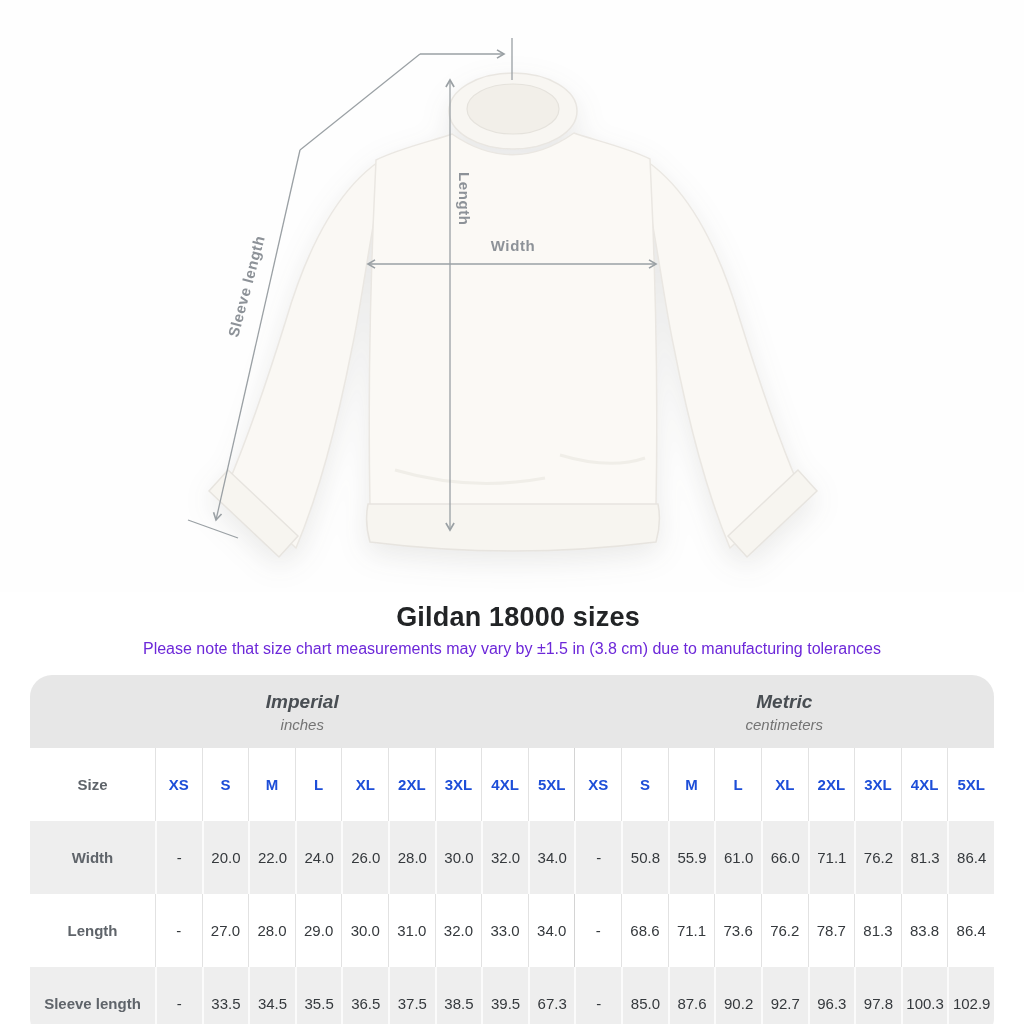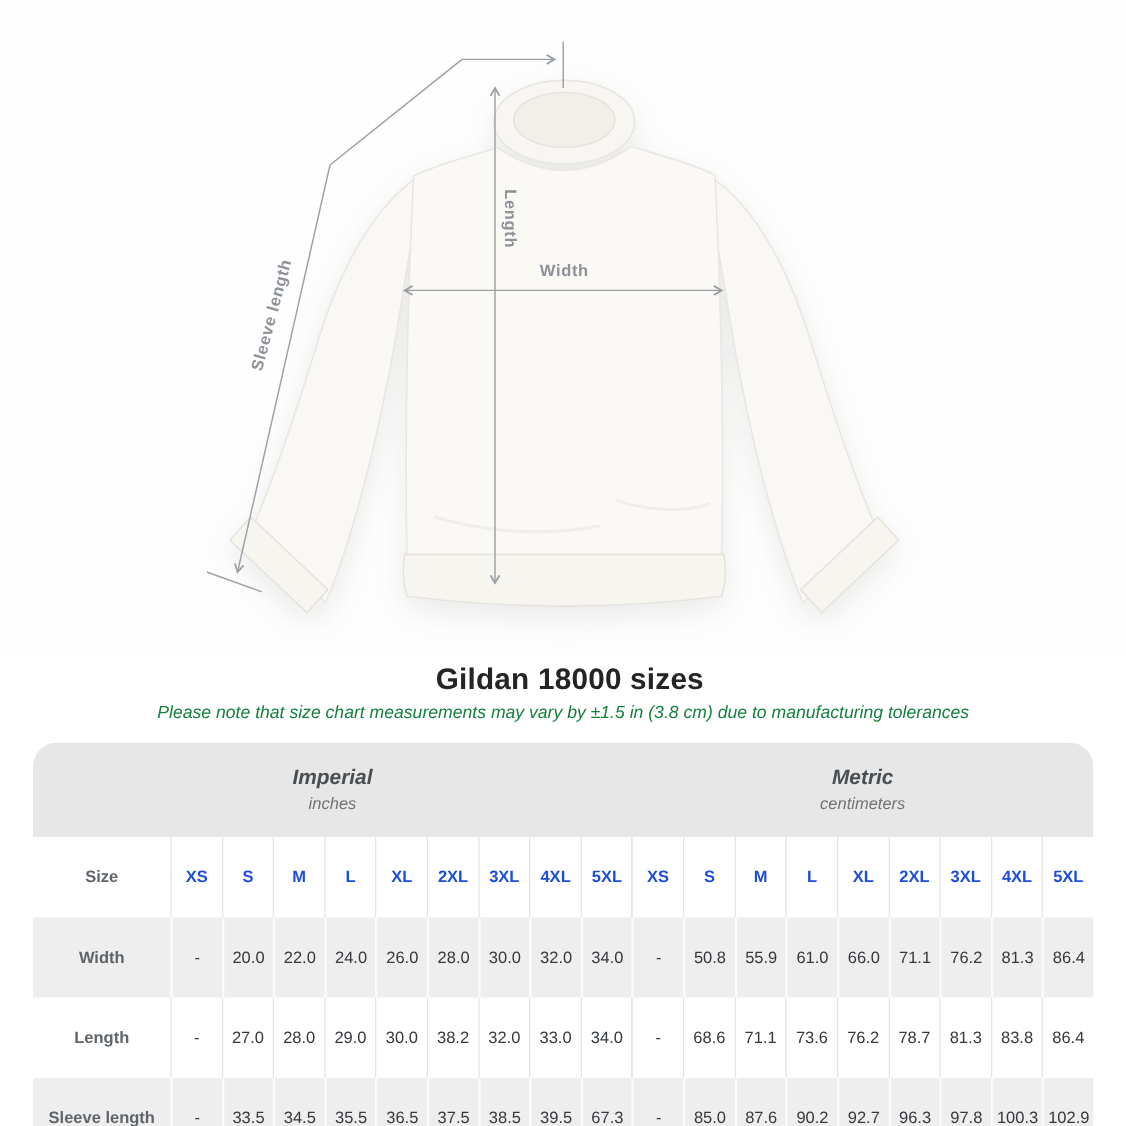--- a/index.html
+++ b/index.html
@@ -19,30 +19,30 @@
     fill:#8d9298;
   }
   
   .heading{ text-align:center; margin-top:10px;}
   .page-title{
     font-size:27px;font-weight:bold;color:#222426;margin:0;
     letter-spacing:.2px;
     padding-left:12px;
   }
   .page-subtitle{
-    font-size:16px;font-style:italic;color:#15803d;margin:7px 0 0 0;
+    font-size:16px;color:#6d28d9;margin:7px 0 0 0;
   }
   
   .table-wrap{
     width:964px;margin:17px auto 0 auto;
     border-radius:22px;overflow:hidden;
   }
   .band{
     display:grid;grid-template-columns:125px repeat(18,1fr);
-    height:86px;background:#e7e7e7;
+    height:73px;background:#e7e7e7;
   }
   .unit-cell{
     display:flex;flex-direction:column;align-items:center;justify-content:center;
     gap:3px;
   }
   .unit-cell.imperial{grid-column:1 / span 10;}
   .unit-cell.metric{grid-column:11 / span 9;}
   .unit-name{font-size:19px;font-weight:bold;font-style:italic;color:#494e53;}
   .unit-sub{font-size:15px;font-style:italic;color:#737373;}
   .trow{
@@ -195,21 +195,21 @@
     <div class="cell v">86.4</div>
   </div>
 
   <div class="trow row-white">
     <div class="cell label">Length</div>
     <div class="cell v">-</div>
     <div class="cell v">27.0</div>
     <div class="cell v">28.0</div>
     <div class="cell v">29.0</div>
     <div class="cell v">30.0</div>
-    <div class="cell v">38.2</div>
+    <div class="cell v">31.0</div>
     <div class="cell v">32.0</div>
     <div class="cell v">33.0</div>
     <div class="cell v">34.0</div>
     <div class="cell mid">-</div>
     <div class="cell v">68.6</div>
     <div class="cell v">71.1</div>
     <div class="cell v">73.6</div>
     <div class="cell v">76.2</div>
     <div class="cell v">78.7</div>
     <div class="cell v">81.3</div>

